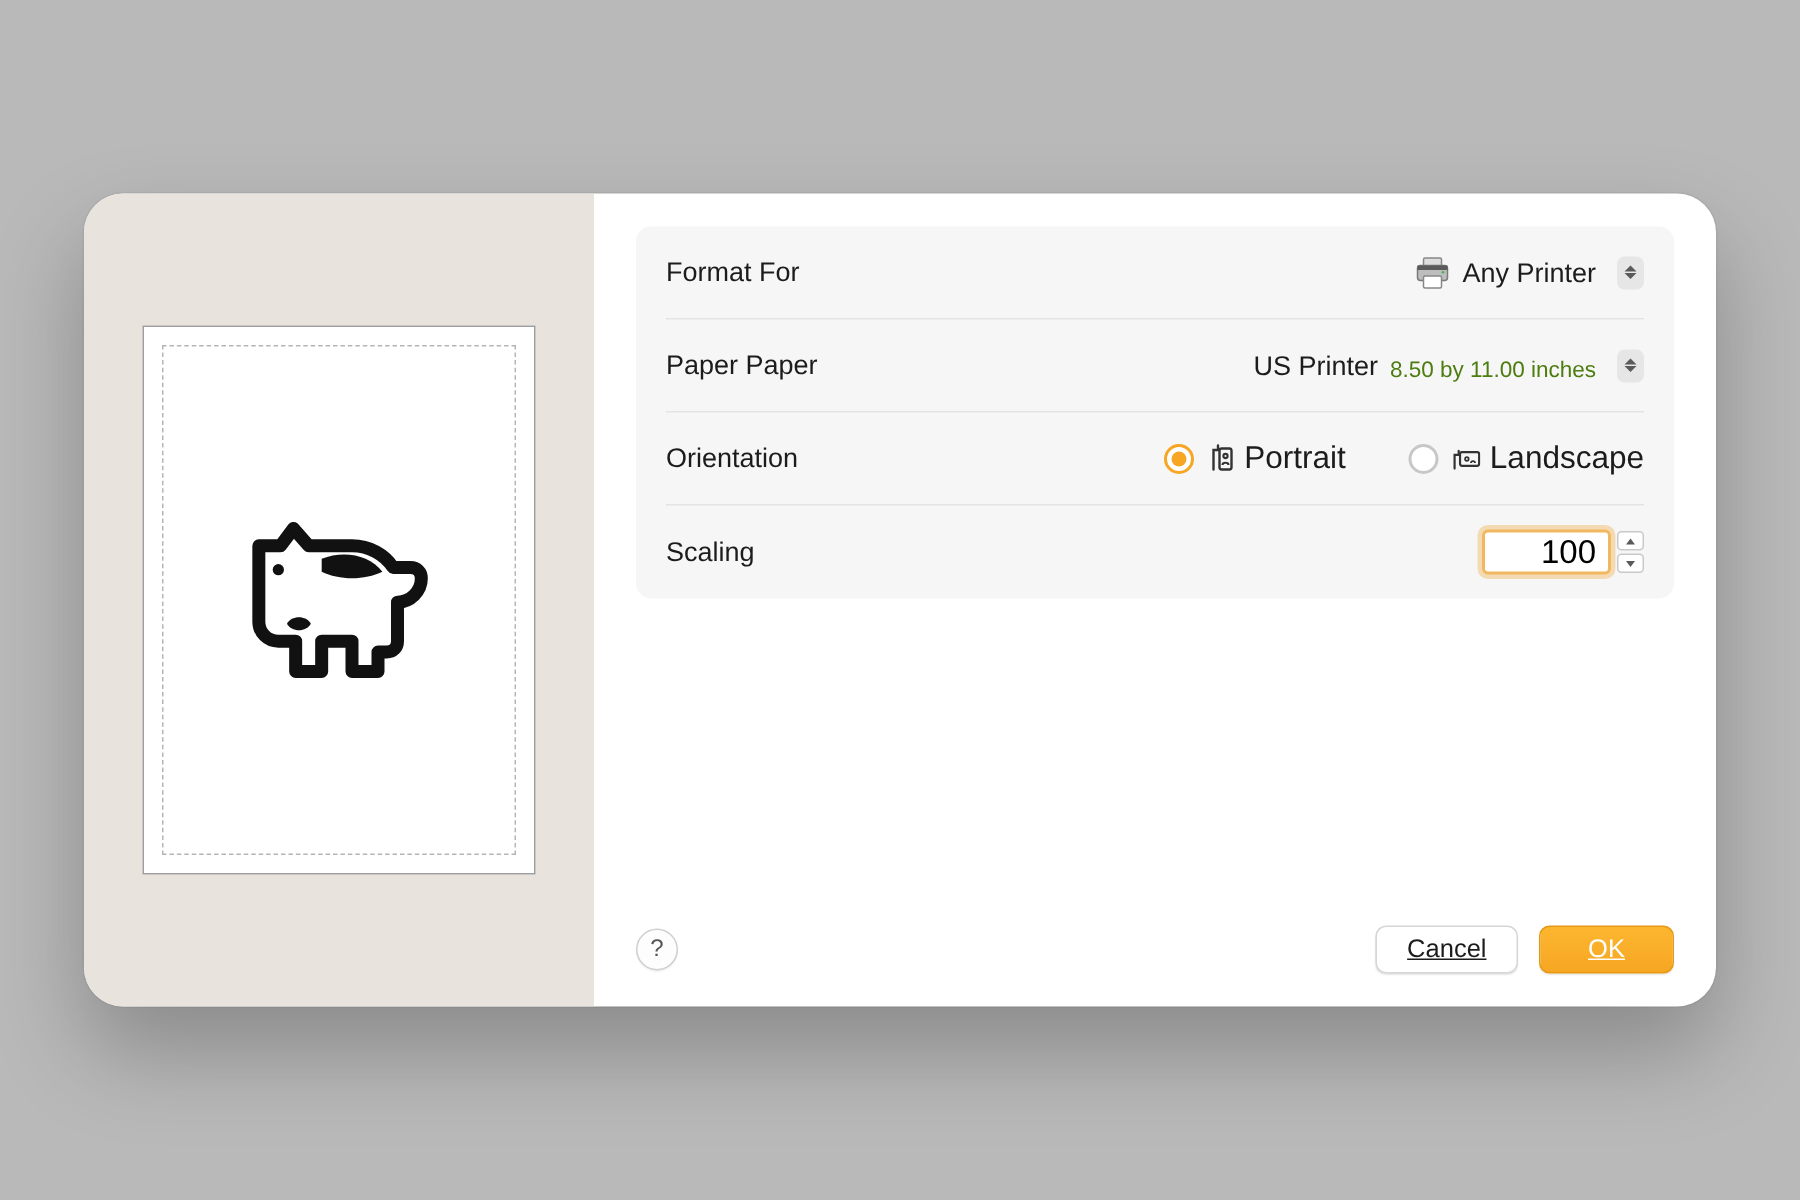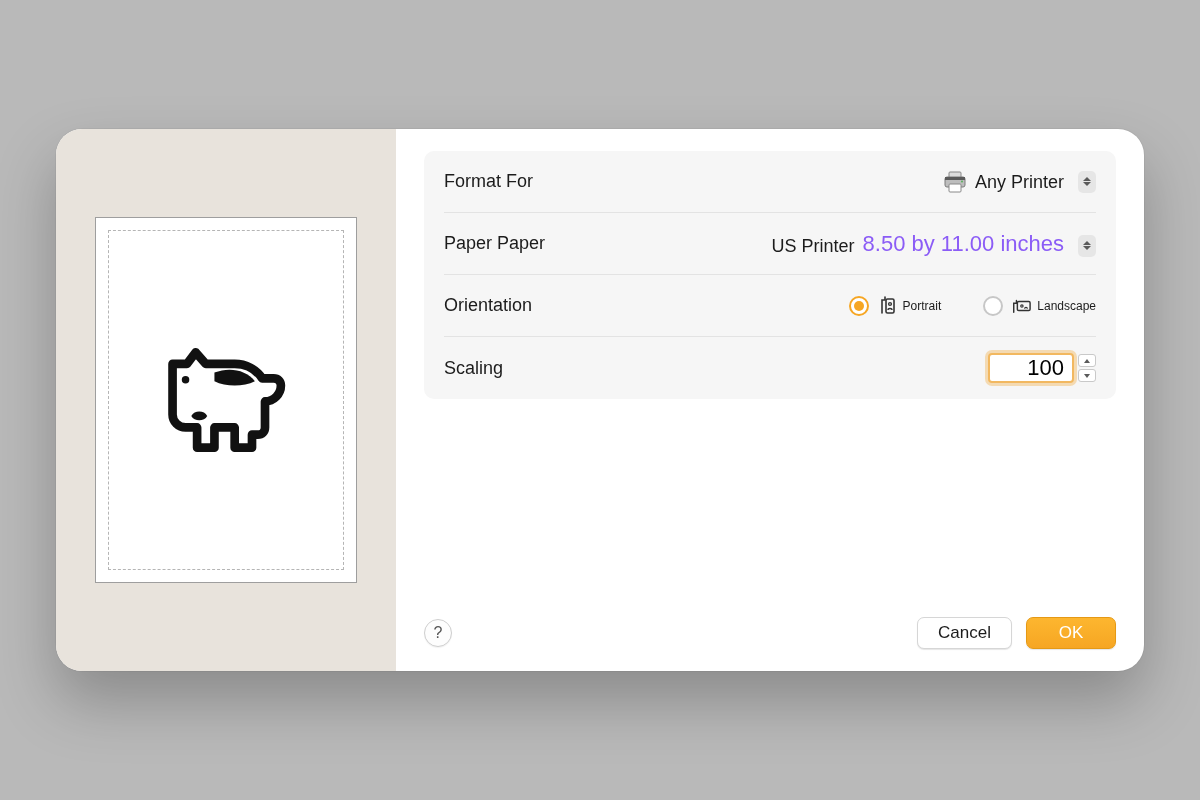--- a/index.html
+++ b/index.html
@@ -93,41 +93,41 @@
     gap: 1px;
     margin-left: 6px;
   }
   .chevrons .up, .chevrons .down {
     width: 0; height: 0;
     border-left: 4px solid transparent;
     border-right: 4px solid transparent;
   }
   .chevrons .up   { border-bottom: 4px solid #5a5a5a; }
   .chevrons .down { border-top: 4px solid #5a5a5a; }
-  .dim-text { color: #8b5cf6; font-size: 22px; }
+  .dim-text { color: #4d7c0f; font-size: 15px; }
   
   .printer-icon { width: 24px; height: 22px; }
   
   .radio {
     width: 20px; height: 20px; border-radius: 50%;
     border: 2px solid #c7c7c7; background: #fff;
     display: inline-flex; align-items: center; justify-content: center;
     margin-right: 6px;
   }
   .radio.selected {
     border-color: #f6a623;
   }
   .radio.selected::after {
     content: "";
     width: 10px; height: 10px; border-radius: 50%;
     background: #f6a623;
   }
   .orient-group {
     display: inline-flex; align-items: center;
-    font-size: 12px;
+    font-size: 21px;
     cursor: default;
   }
   .orient-icon { width: 20px; height: 20px; margin: 0 6px 0 2px; }
   
   .scaling-wrap {
     display: inline-flex; align-items: center;
   }
   .scaling-input {
     width: 86px; height: 30px;
     border: 2px solid #f2b860;
@@ -175,20 +175,21 @@
     box-shadow: 0 1px 1px rgba(0,0,0,0.05);
   }
   .push-btn {
     height: 32px;
     min-width: 90px;
     padding: 0 20px;
     border-radius: 7px;
     font-size: 17px;
     display: inline-flex; align-items: center; justify-content: center;
     box-shadow: 0 1px 1px rgba(0,0,0,0.1);
+    text-decoration: underline;
   }
   .push-btn.secondary {
     background: #ffffff;
     border: 1px solid #d6d6d6;
     color: #1c1c1c;
   }
   .push-btn.primary {
     background: linear-gradient(#fdb62f, #f6a623);
     border: 1px solid #e59915;
     color: #ffffff;

